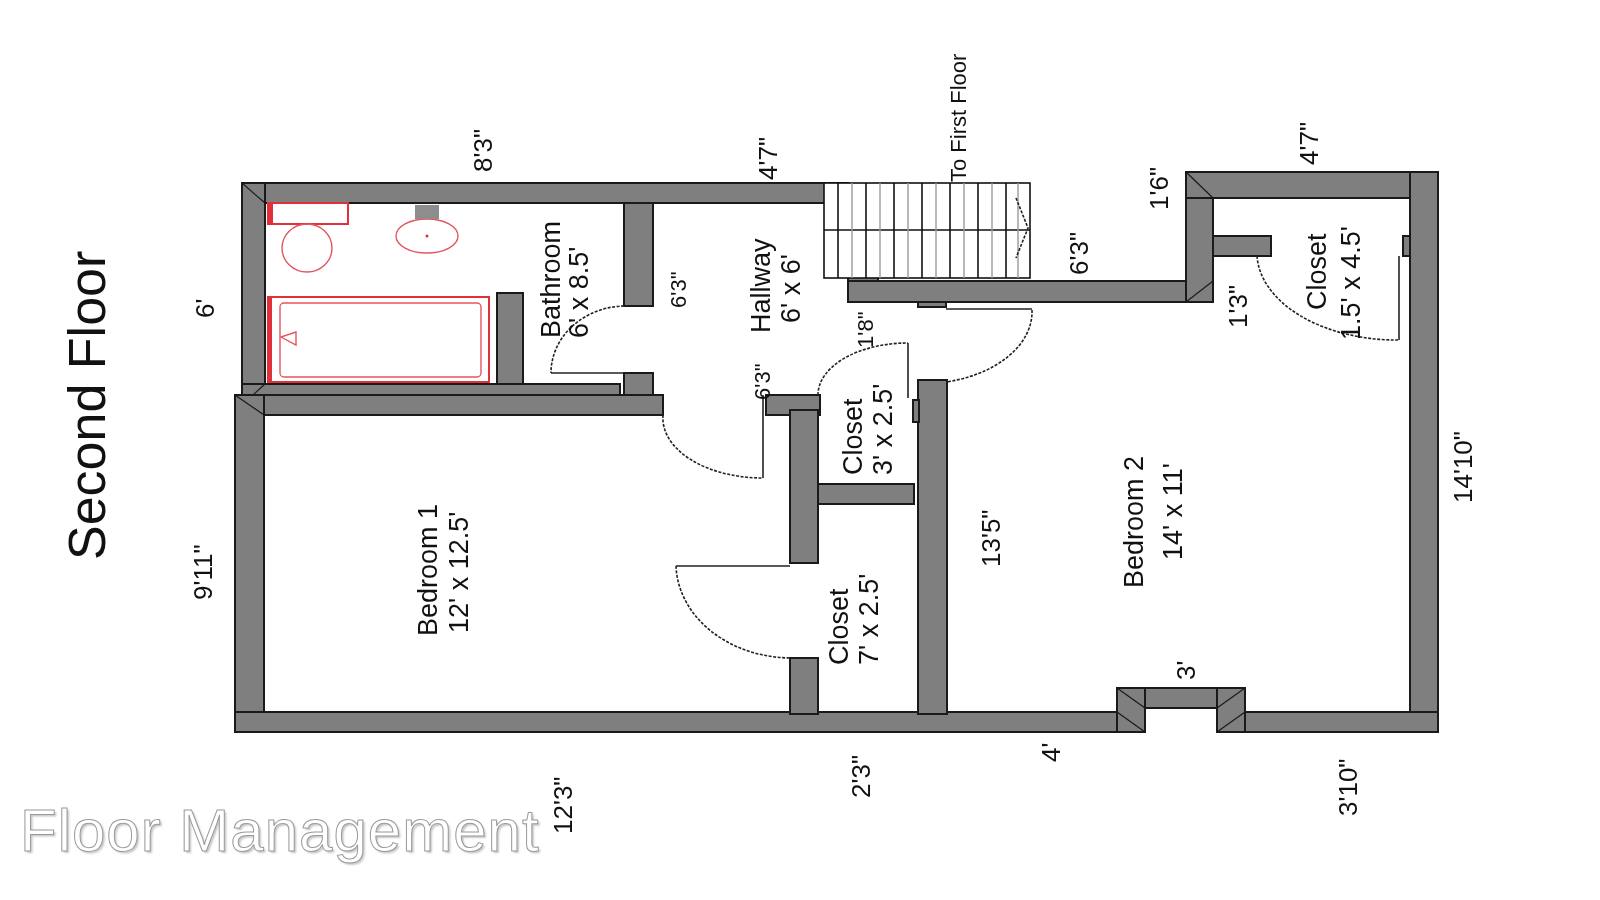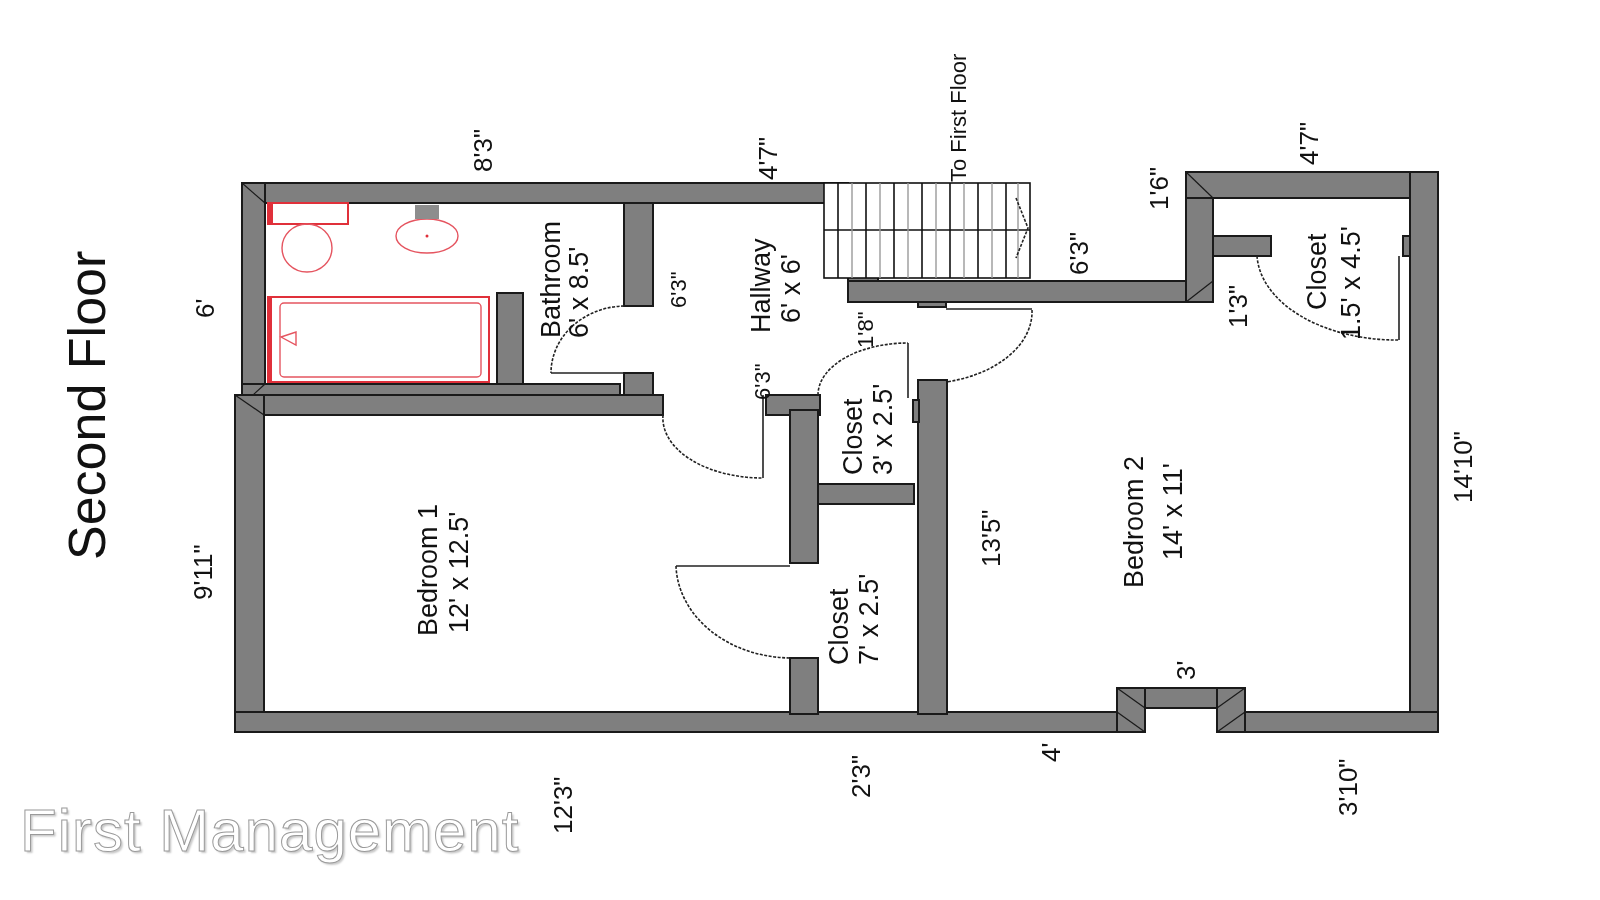--- a/index.html
+++ b/index.html
@@ -204,13 +204,13 @@
     <text class="lbl dim" transform="translate(212,600) rotate(-90)">9'11"</text>
     <text class="lbl dim" transform="translate(572,834) rotate(-90)">12'3"</text>
     <text class="lbl dim" transform="translate(870,798) rotate(-90)">2'3"</text>
     <text class="lbl dim" transform="translate(1000,567) rotate(-90)">13'5"</text>
     <text class="lbl dim" transform="translate(1060,762) rotate(-90)">4'</text>
     <text class="lbl dim" transform="translate(1195,680) rotate(-90)">3'</text>
     <text class="lbl dim" transform="translate(1357,816) rotate(-90)">3'10"</text>
   </g>
 </svg>
 
-<div class="watermark">First Management</div>
+<div class="watermark">Floor Management</div>
 
 </body></html>

